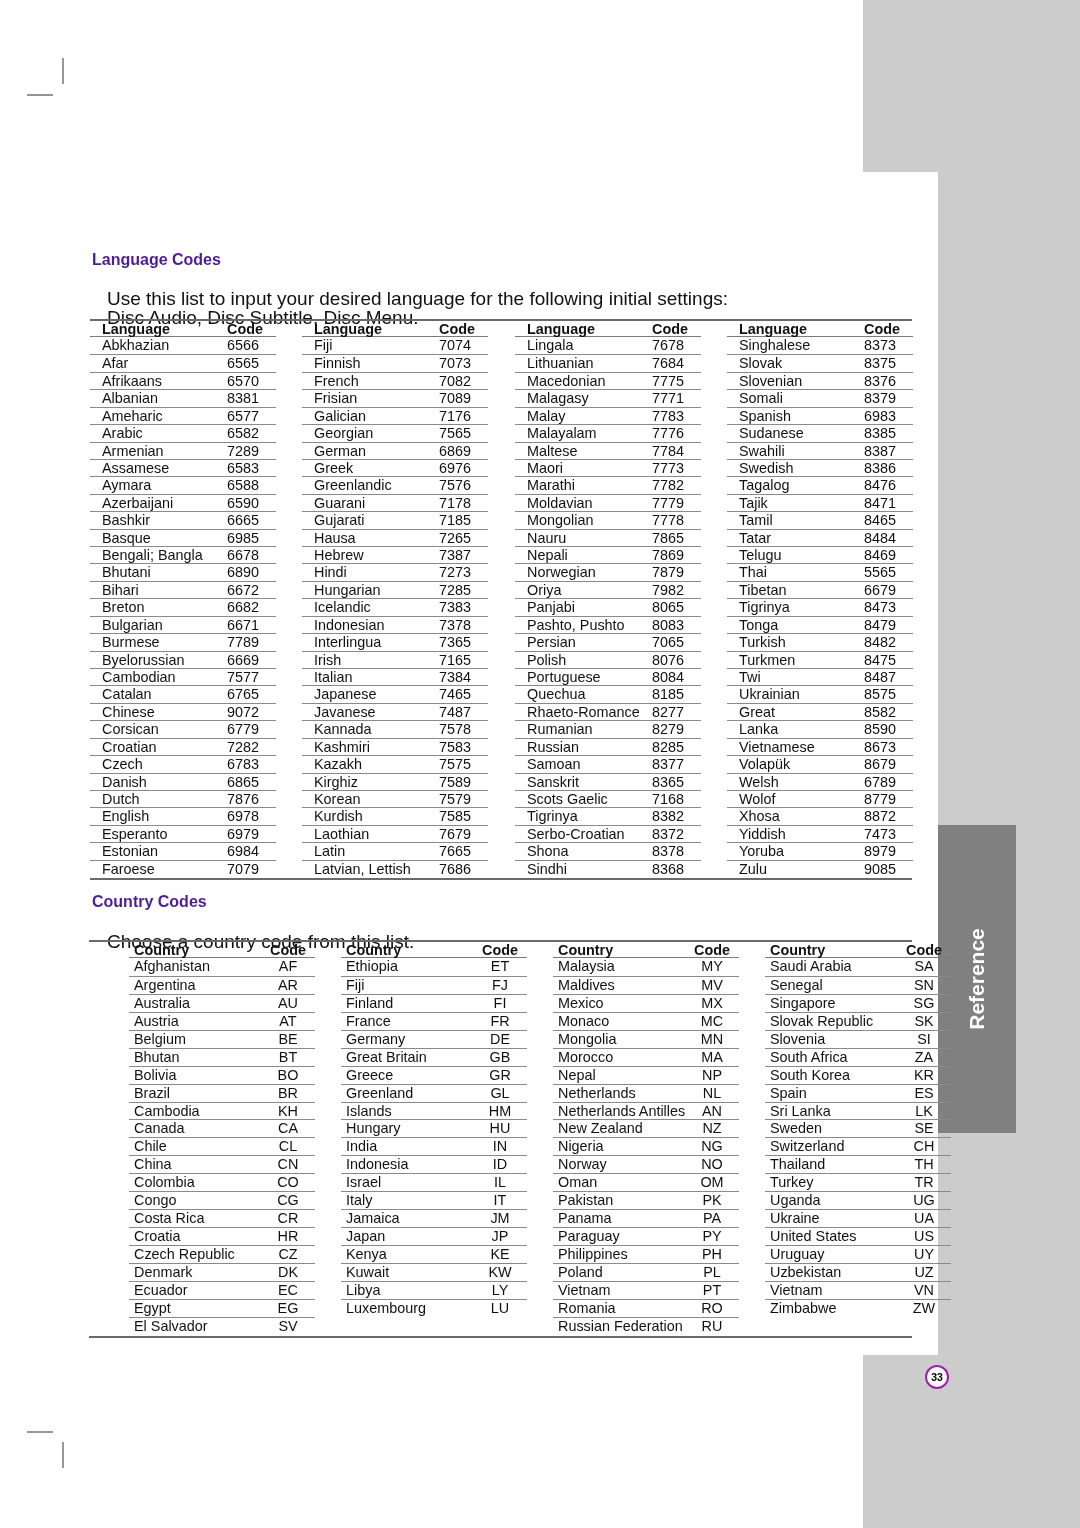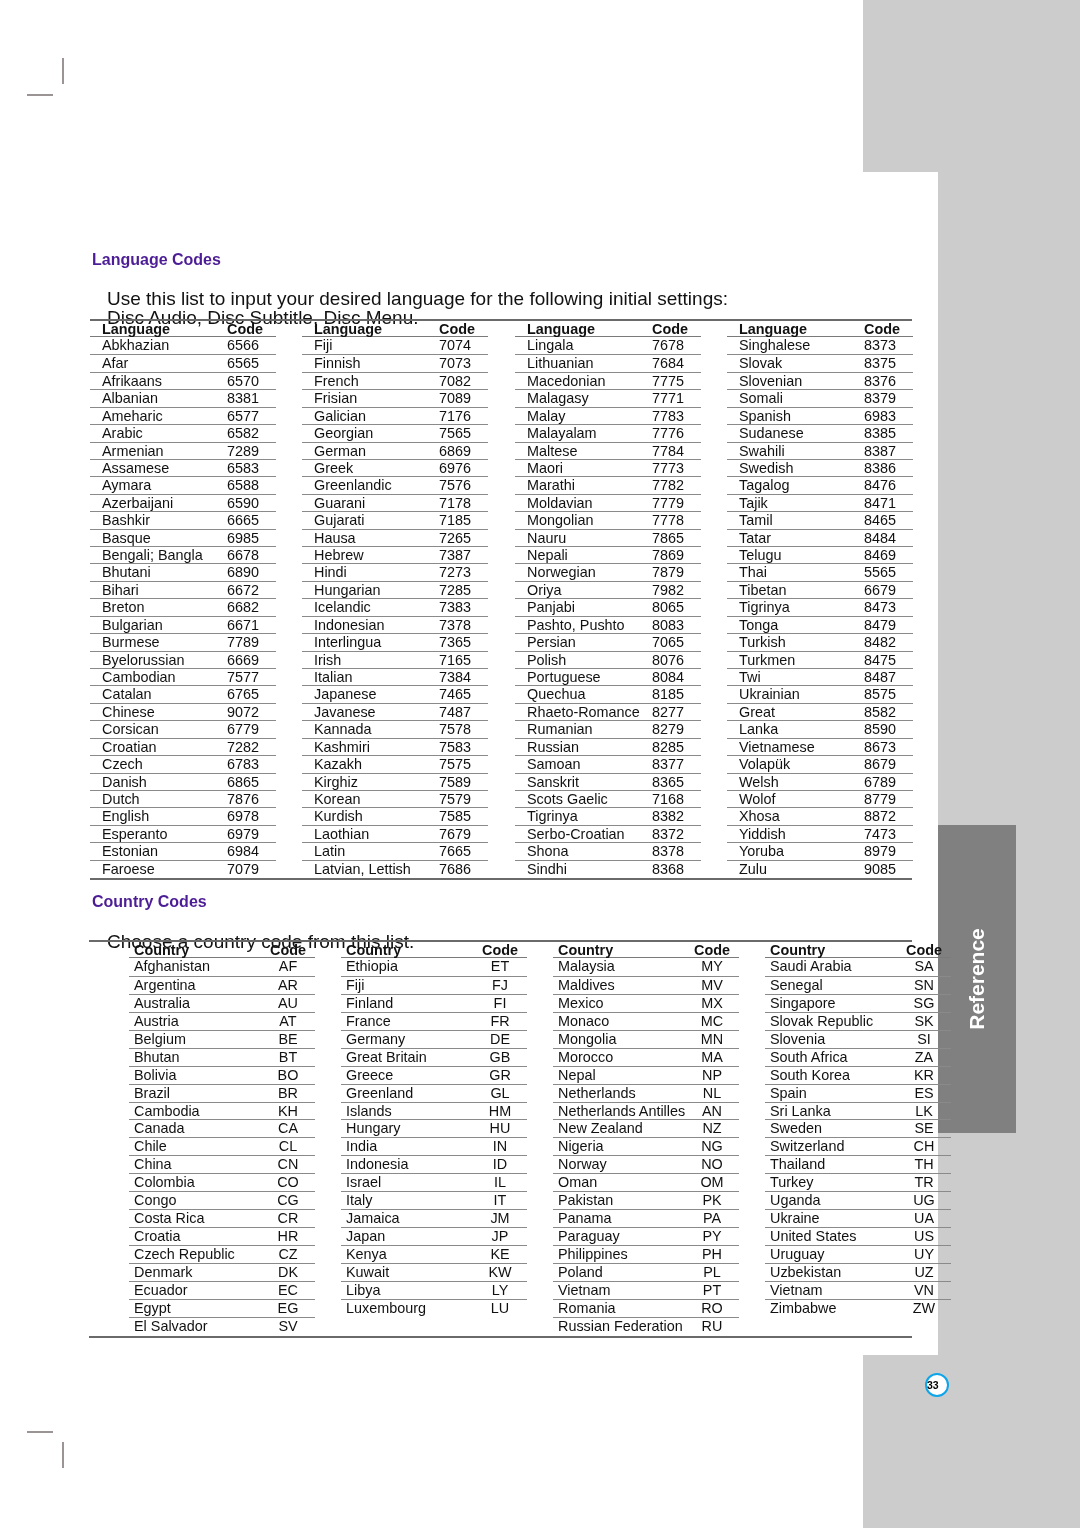--- a/index.html
+++ b/index.html
@@ -20,23 +20,23 @@
   .lang .row { height:17.43px; line-height:16.4px; }
   .lang .nm { display:inline-block; width:125px; }
   .lang .cd { display:inline-block; }
   .ctry .hdr, .ctry .row { padding-left:5px; }
   .ctry .row { height:17.95px; line-height:16.9px; }
   .ctry .nm { display:inline-block; width:127px; }
   .ctry .cd { display:inline-block; width:54px; text-align:center; }
   .tab { position:absolute; left:938px; top:825px; width:78px; height:308px; background:#808080; }
   .tab-label { position:absolute; left:50%; top:50%; transform:translate(-50%,-50%) rotate(-90deg);
                color:#ffffff; font-weight:bold; font-size:21px; white-space:nowrap; }
-  .pagenum { position:absolute; left:925px; top:1365px; width:20px; height:20px; border:2px solid #0ea5e9;
-             border-radius:50%; background:#fff; font-size:10.5px; font-weight:bold; text-align:left;
-             line-height:20px; color:#000;margin-top:8px; }
+  .pagenum { position:absolute; left:925px; top:1365px; width:20px; height:20px; border:2px solid #a21caf;
+             border-radius:50%; background:#fff; font-size:10.5px; font-weight:bold; text-align:center;
+             line-height:20px; color:#000; }
 </style>
 </head>
 <body>
 
 <div class="crop" style="left:62px;top:58px;width:2px;height:26px;"></div>
 <div class="crop" style="left:27px;top:94px;width:26px;height:2px;"></div>
 <div class="crop" style="left:27px;top:1431px;width:26px;height:2px;"></div>
 <div class="crop" style="left:62px;top:1442px;width:2px;height:26px;"></div>
 
 <div class="gray" style="left:863px;top:0;width:217px;height:172px;"></div>

